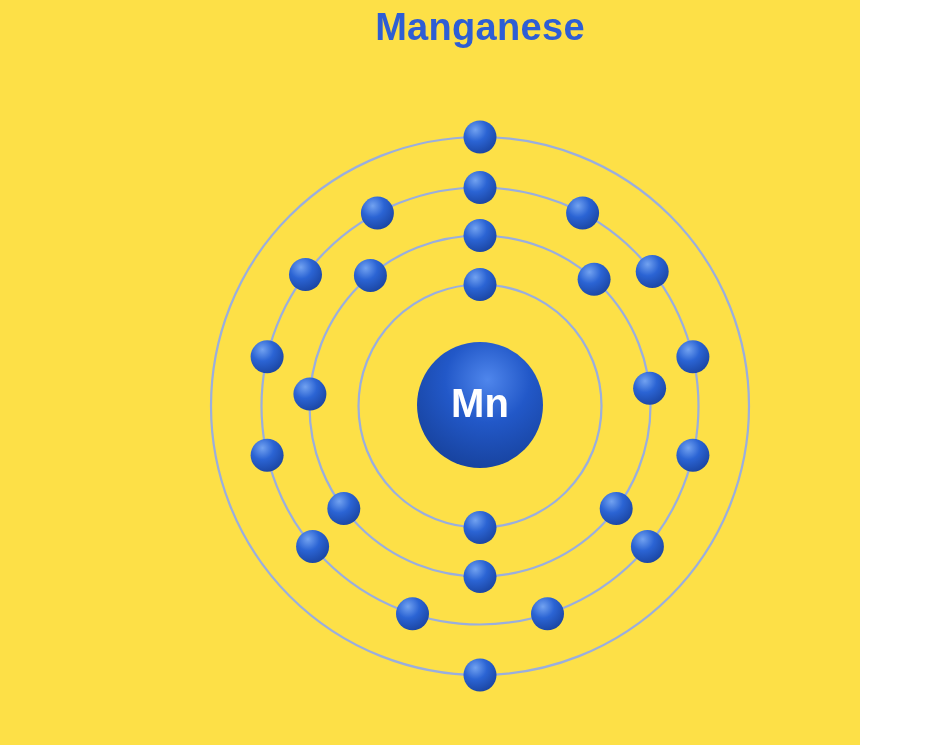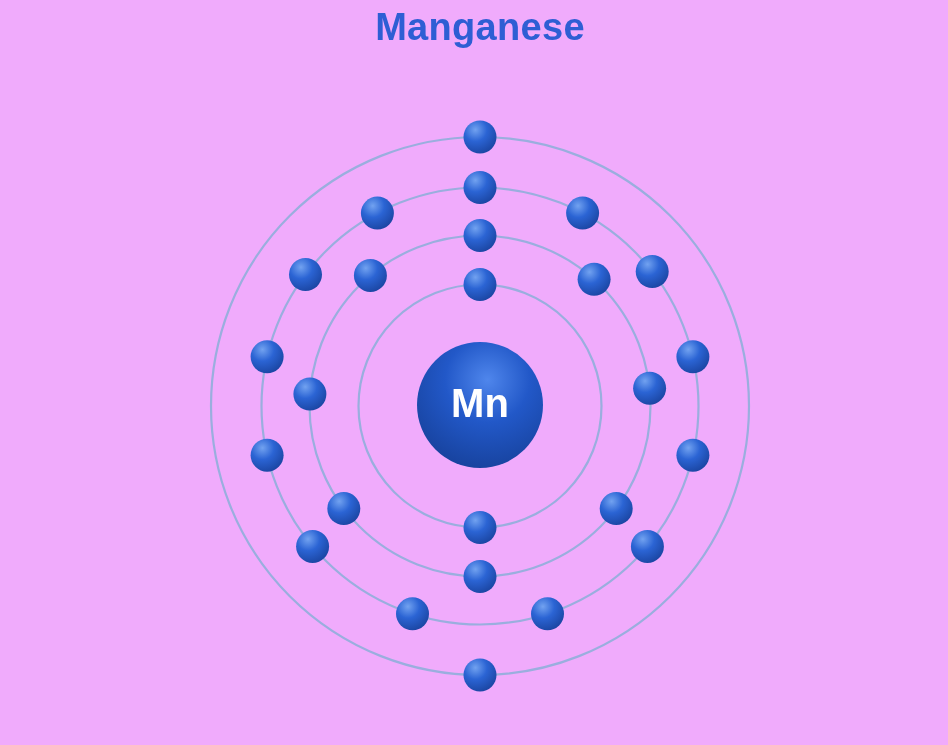--- a/index.html
+++ b/index.html
@@ -1,20 +1,20 @@
 <!DOCTYPE html>
 <html><head>
 <meta charset="utf-8">
 <style>
   html, body { margin: 0; padding: 0; background: #ffffff; }
   .canvas {
     position: relative;
-    width: 948px;
+    width: 860px;
     height: 745px;
-    background: #f0abfc;
+    background: #fde047;
     overflow: hidden;
     font-family: "Liberation Sans", sans-serif;
   }
   .title {
     position: absolute;
     top: 6px;
     left: 480px;
     transform: translateX(-50%);
     font-size: 38px;
     font-weight: 600;

